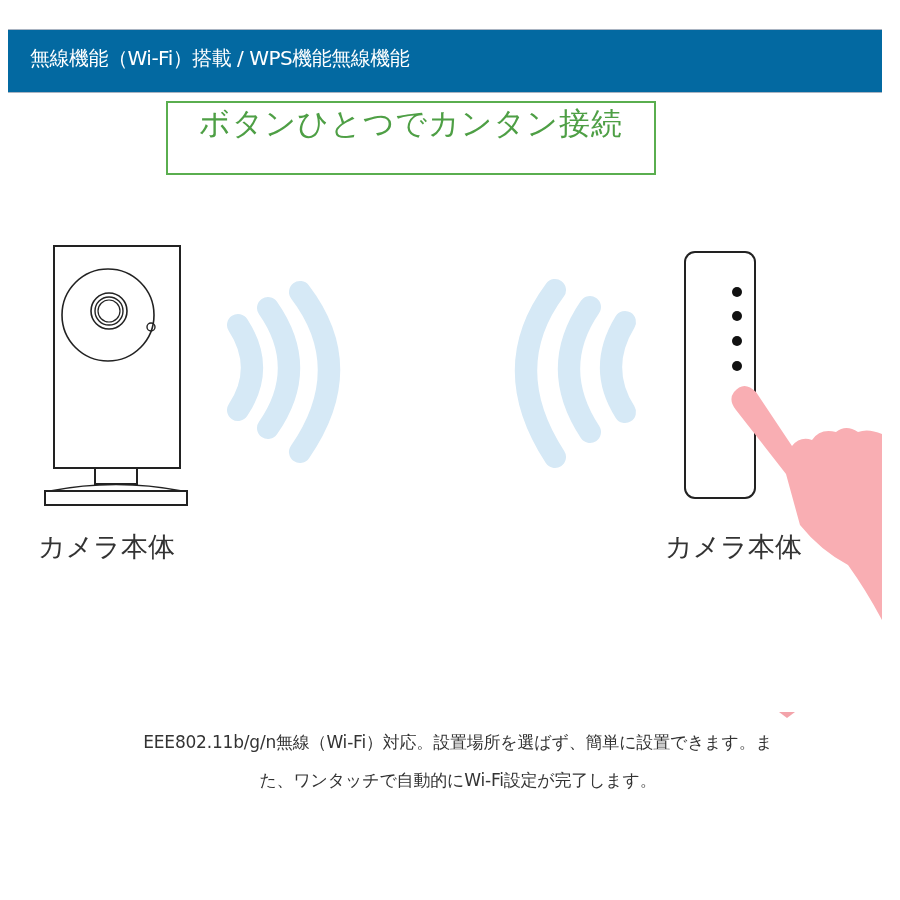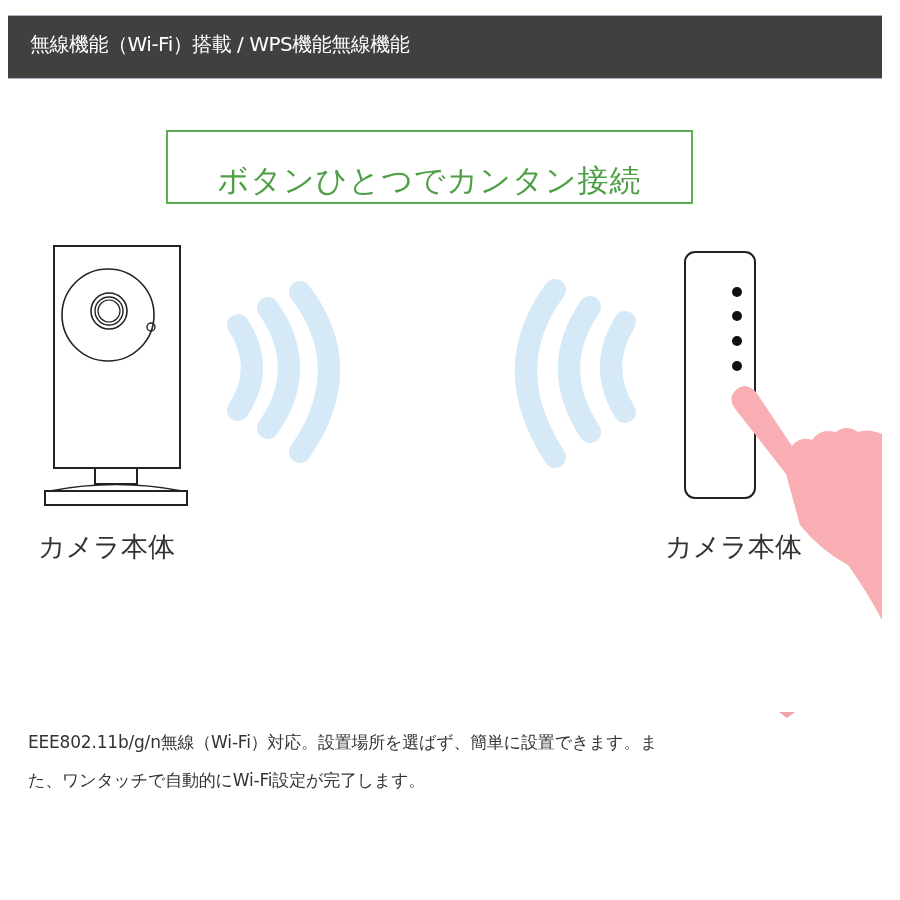--- a/index.html
+++ b/index.html
@@ -1,32 +1,32 @@
 <!DOCTYPE html>
 <html><head>
 <meta charset="utf-8">
 <style>
   html, body { margin:0; padding:0; background:#ffffff; }
   body { width:900px; height:900px; position:relative; overflow:hidden;
          font-family:"DejaVu Sans","Liberation Sans",sans-serif; }
-  .header-bar { position:absolute; left:8px; top:15px; width:874px; height:62px;
-                background:#404040; border-top:1px solid #aab4c2; border-bottom:1px solid #aab4c2; }
+  .header-bar { position:absolute; left:8px; top:29px; width:874px; height:62px;
+                background:#0369a1; border-top:1px solid #aab4c2; border-bottom:1px solid #aab4c2; }
   .header-title { position:absolute; left:22px; top:15px; color:#ffffff; font-size:20px;
                   letter-spacing:-0.5px; white-space:nowrap; }
-  .tagline-box { position:absolute; left:166px; top:130px; width:527px; height:74px;
+  .tagline-box { position:absolute; left:166px; top:101px; width:490px; height:74px;
                  border:2px solid #5aae4f; box-sizing:border-box; display:flex;
-                 align-items:flex-end; justify-content:center; }
+                 align-items:flex-start; justify-content:center; }
   .tagline-text { color:#4e9f45; font-size:31px; letter-spacing:1px; white-space:nowrap; }
   .illus { position:absolute; left:0; top:0; width:900px; height:900px; pointer-events:none; }
   .illus svg { position:absolute; left:0; top:0; }
   .label { position:absolute; font-size:27px; color:#333333; white-space:nowrap;text-align:right; }
   .camera-label { left:38px; top:529px; }
   .router-label { left:665px; top:529px; }
   .desc { position:absolute; left:28px; top:723px; width:860px; font-size:17px; line-height:38px;
-          color:#333333; letter-spacing:-0.2px; }
+          color:#333333; letter-spacing:-0.2px;text-align:center; }
   .desc p { margin:0; }
   .marker { position:absolute; left:779px; top:712px; width:0; height:0;
             border-left:8px solid transparent; border-right:8px solid transparent;
             border-top:6px solid #f3a3aa; }
 </style>
 </head>
 <body>
 
 <div class="header-bar">
   <div class="header-title">無線機能（Wi-Fi）搭載 / WPS機能無線機能</div>

